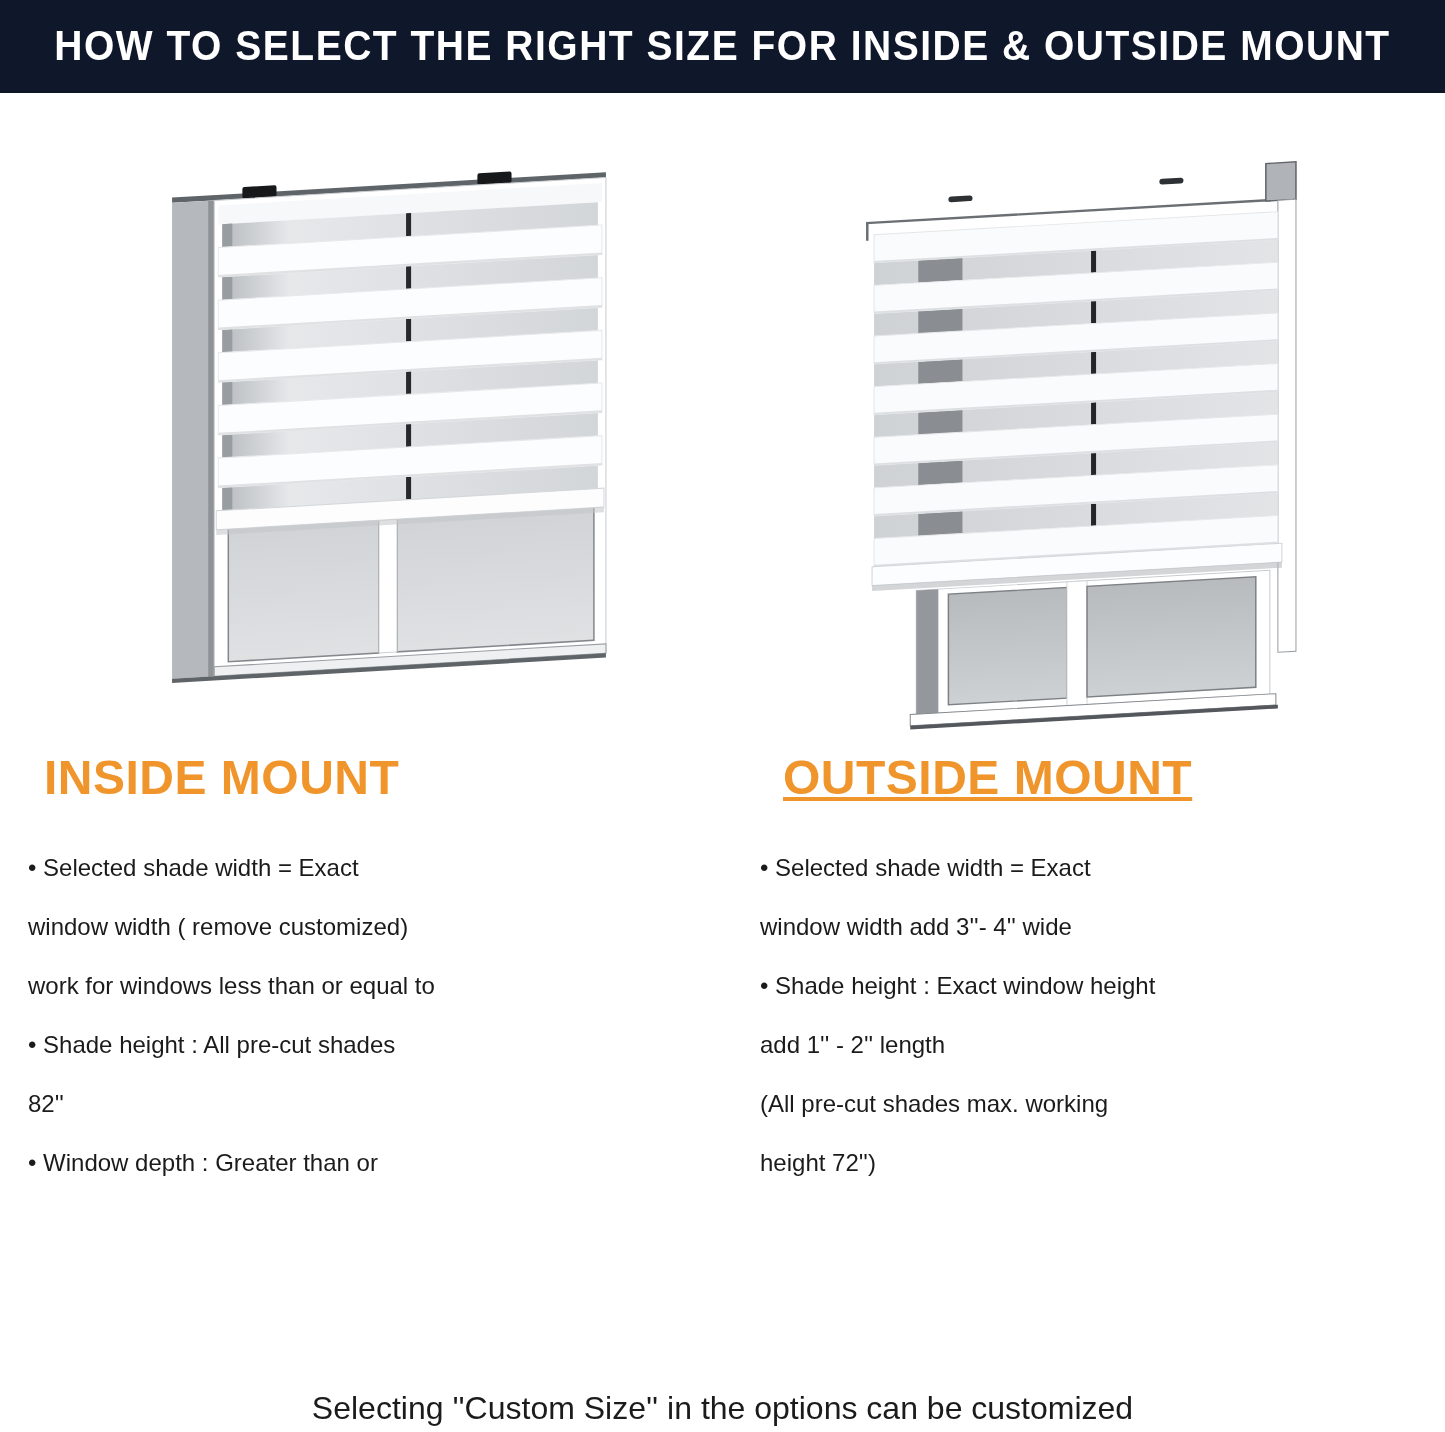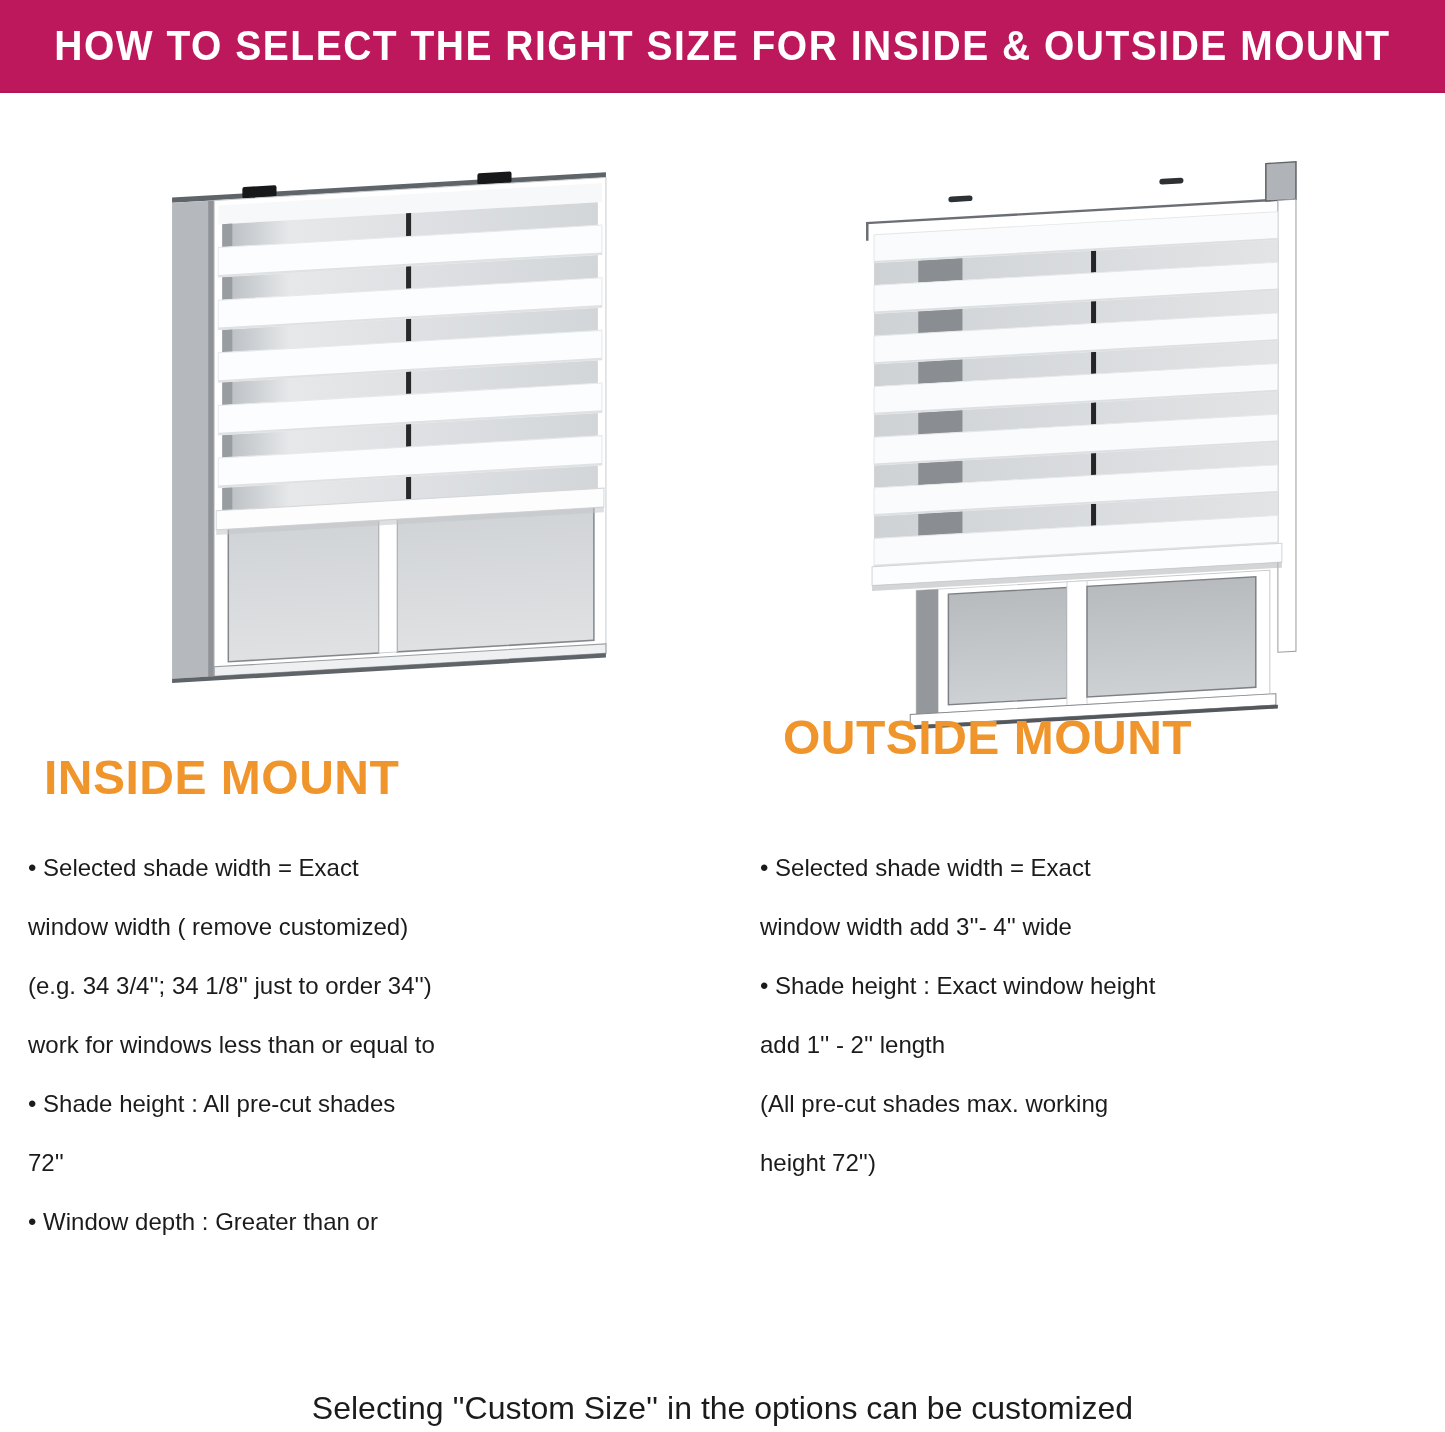--- a/index.html
+++ b/index.html
@@ -46,21 +46,21 @@
   
   .mount-heading {
     position: absolute;
     margin: 0;
     font-size: 48px;
     font-weight: bold;
     letter-spacing: 0.5px;
     white-space: nowrap;
   }
   .heading-left  { left: 44px;  top: 750px; }
-  .heading-right { left: 783px; top: 710px; }
+  .heading-right { left: 783px; top: 750px; text-decoration: underline; }
 
   
   .col {
     position: absolute;
     width: 700px;
     font-size: 24px;
   }
   .col-left  { left: 28px;  top: 838px; }
   .col-right { left: 760px; top: 838px; }
   .col .text-line {
@@ -78,21 +78,21 @@
     text-align: center;
     font-size: 32px;
     white-space: nowrap;
   }
 </style>
 </head>
 <body>
 
 <div class="page">
 
-  <header class="banner" style="background: #be185d;">
+  <header class="banner" style="background: #0f172a;">
     <h1 style="color: rgb(255, 255, 255);">HOW TO SELECT THE RIGHT SIZE FOR INSIDE &amp; OUTSIDE MOUNT</h1>
   </header>
 
   <div class="illus illus-left">
     <svg viewBox="0 0 460 530" preserveAspectRatio="none" aria-hidden="true">
       <defs>
         <linearGradient id="sheerL" x1="0" y1="0" x2="1" y2="0">
           <stop offset="0" stop-color="#b7bbbf"></stop>
           <stop offset="0.18" stop-color="#e6e8ea"></stop>
           <stop offset="1" stop-color="#d3d6d9"></stop>
@@ -256,24 +256,23 @@
       </g>
     </svg>
   </div>
 
   <h2 class="mount-heading heading-left" style="color: rgb(240, 149, 43);">INSIDE MOUNT</h2>
   <h2 class="mount-heading heading-right" style="color: rgb(240, 149, 43);">OUTSIDE MOUNT</h2>
 
   <div class="col col-left" style="color: rgb(27, 27, 27);">
       <div class="text-line">• Selected shade width = Exact</div>
       <div class="text-line">window width ( remove customized)</div>
-      <div class="text-line">(e.g. 34 3/4''; 34 1/8'' just to order 34'')</div>
       <div class="text-line">work for windows less than or equal to</div>
       <div class="text-line">• Shade height : All pre-cut shades</div>
-      <div class="text-line">72''</div>
+      <div class="text-line">82''</div>
       <div class="text-line">• Window depth : Greater than or</div>
     </div>
   <div class="col col-right" style="color: rgb(27, 27, 27);">
       <div class="text-line">• Selected shade width = Exact</div>
       <div class="text-line">window width add 3''- 4'' wide</div>
       <div class="text-line">• Shade height : Exact window height</div>
       <div class="text-line">add 1'' - 2'' length</div>
       <div class="text-line">(All pre-cut shades max. working</div>
       <div class="text-line">height 72'')</div>
     </div>

